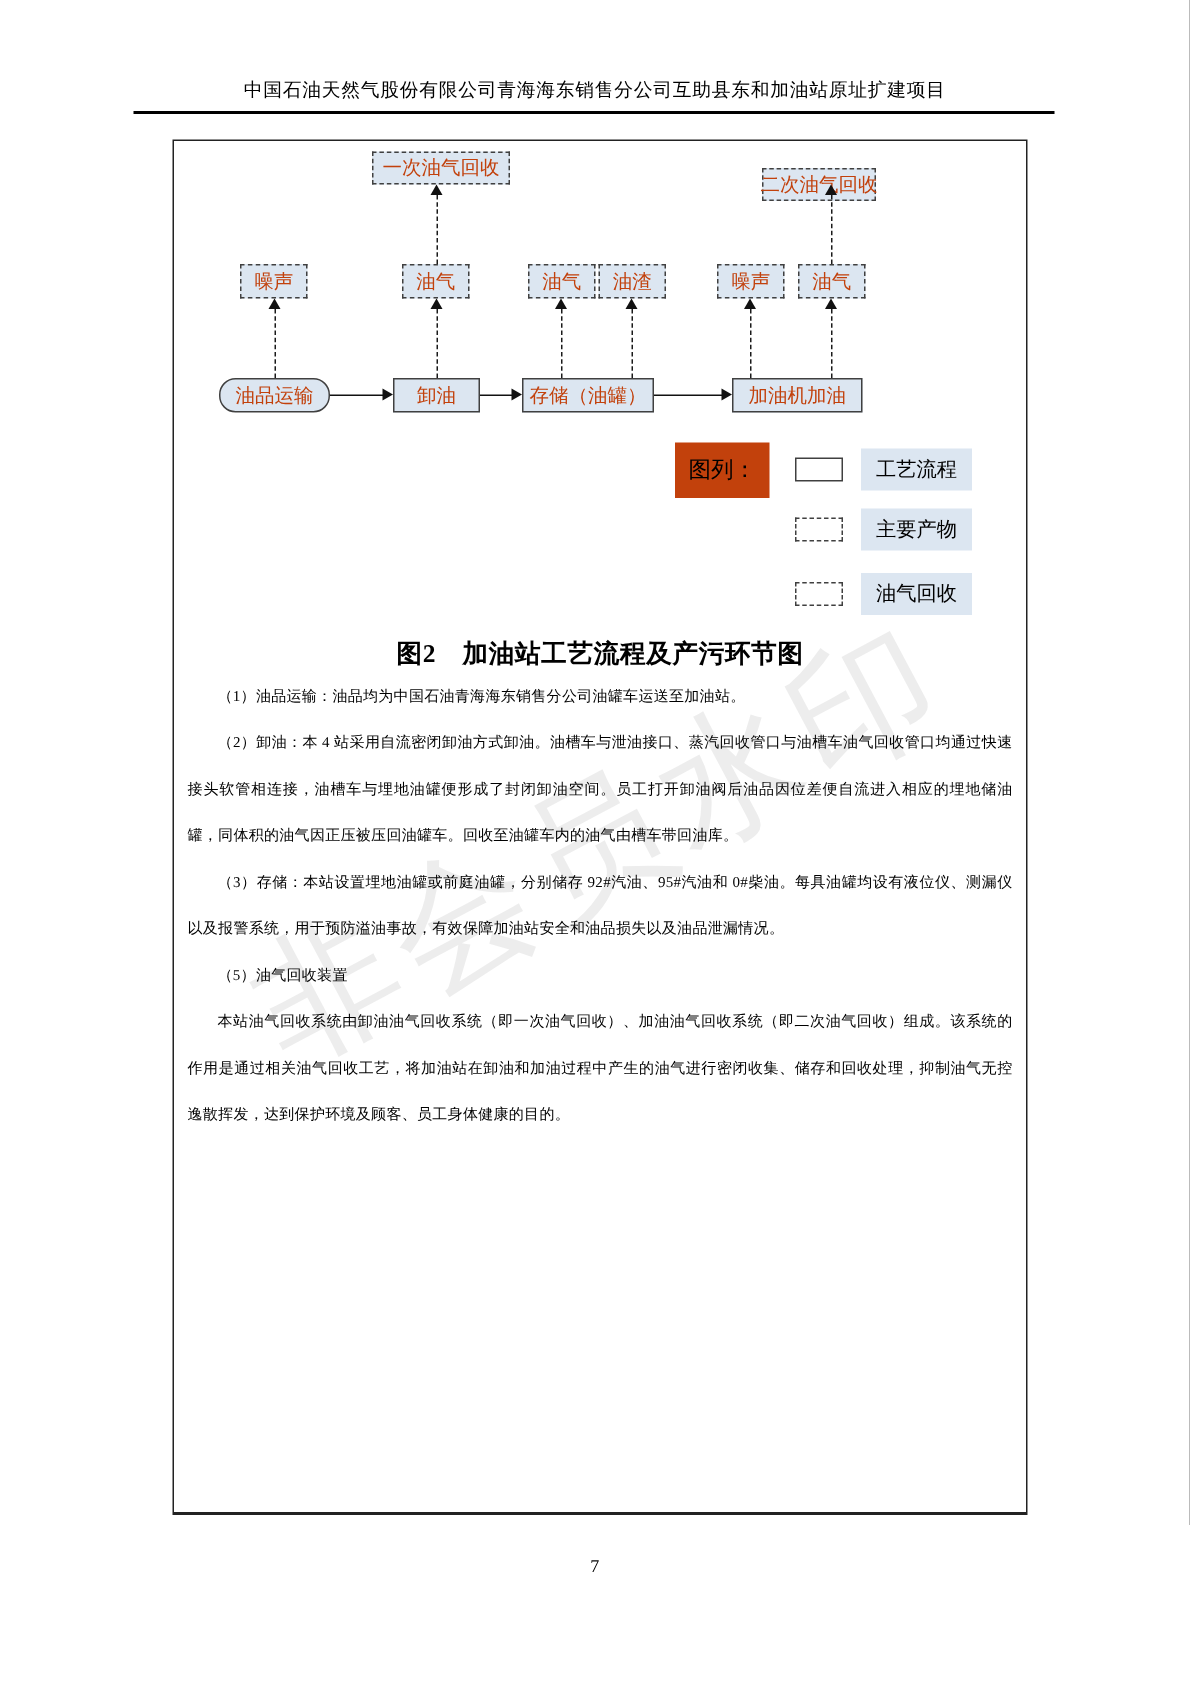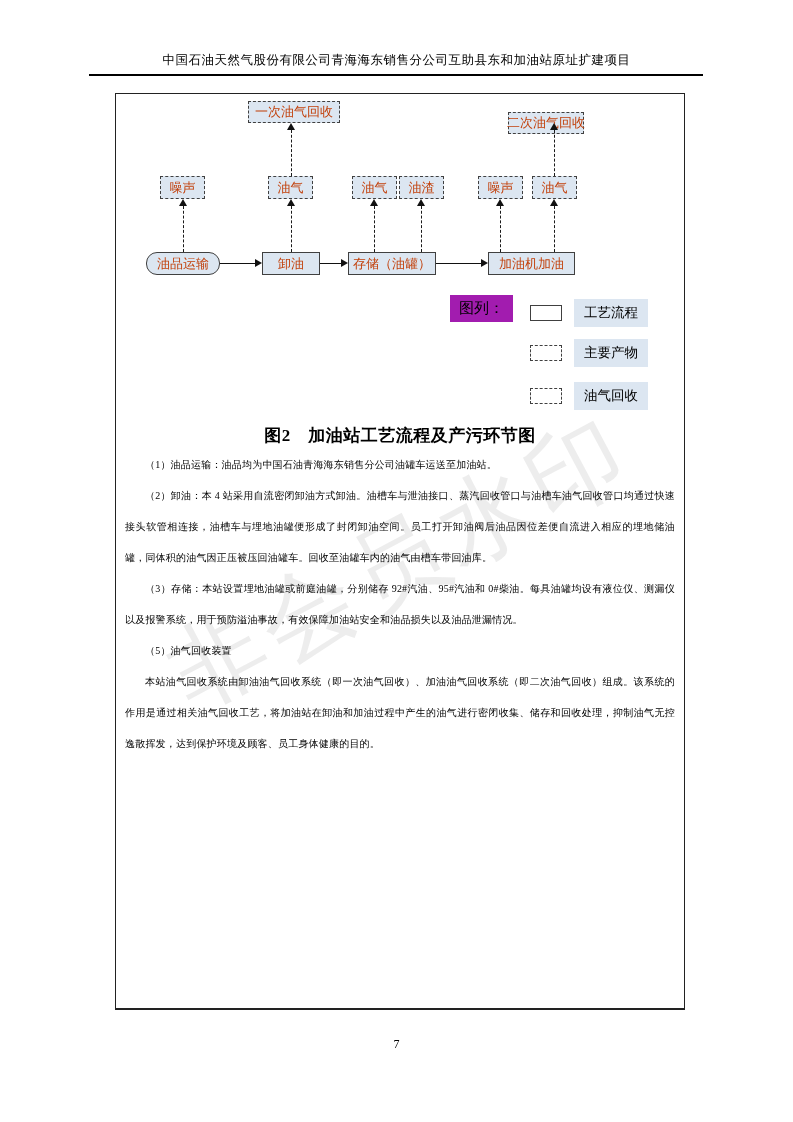--- a/index.html
+++ b/index.html
@@ -28,22 +28,22 @@
   .dbox.solid  { border:1px solid #404040; }
   .dbox.dashed { border:1px dashed #404040; }
   .vline { position:absolute; width:0; border-left:1px dashed #1a1a1a; }
   .head-up { position:absolute; width:0; height:0;
     border-left:4px solid transparent; border-right:4px solid transparent;
     border-bottom:7px solid #111; }
   .hline { position:absolute; height:0; border-top:1px solid #111; }
   .head-right { position:absolute; width:0; height:0;
     border-top:4px solid transparent; border-bottom:4px solid transparent;
     border-left:7px solid #111; }
-  .legend-title { position:absolute; left:334px; top:201px; width:63px; height:27px;
-    background:#a21caf; display:flex; align-items:center; justify-content:center; font-size:15px; }
+  .legend-title { position:absolute; left:334px; top:201px; width:63px; height:37px;
+    background:#c2410c; display:flex; align-items:center; justify-content:center; font-size:15px; }
   .legend-sample { position:absolute; left:414px; width:32px; height:16px; background:#fff; }
   .legend-sample.solid  { border:1px solid #404040; }
   .legend-sample.dashed { border:1px dashed #404040; }
   .legend-label { position:absolute; left:458px; width:74px; height:28px; background:#dce6f1;
     display:flex; align-items:center; justify-content:center; font-size:13.5px; }
   
   .fig-caption { text-align:center; font-weight:bold; font-size:17px; line-height:24px;
     letter-spacing:0.5px; }
   .body-text { padding:1px 9px 0 9px; }
   .body-text p { font-size:10px; line-height:31px; text-align:justify; text-indent:2em;

